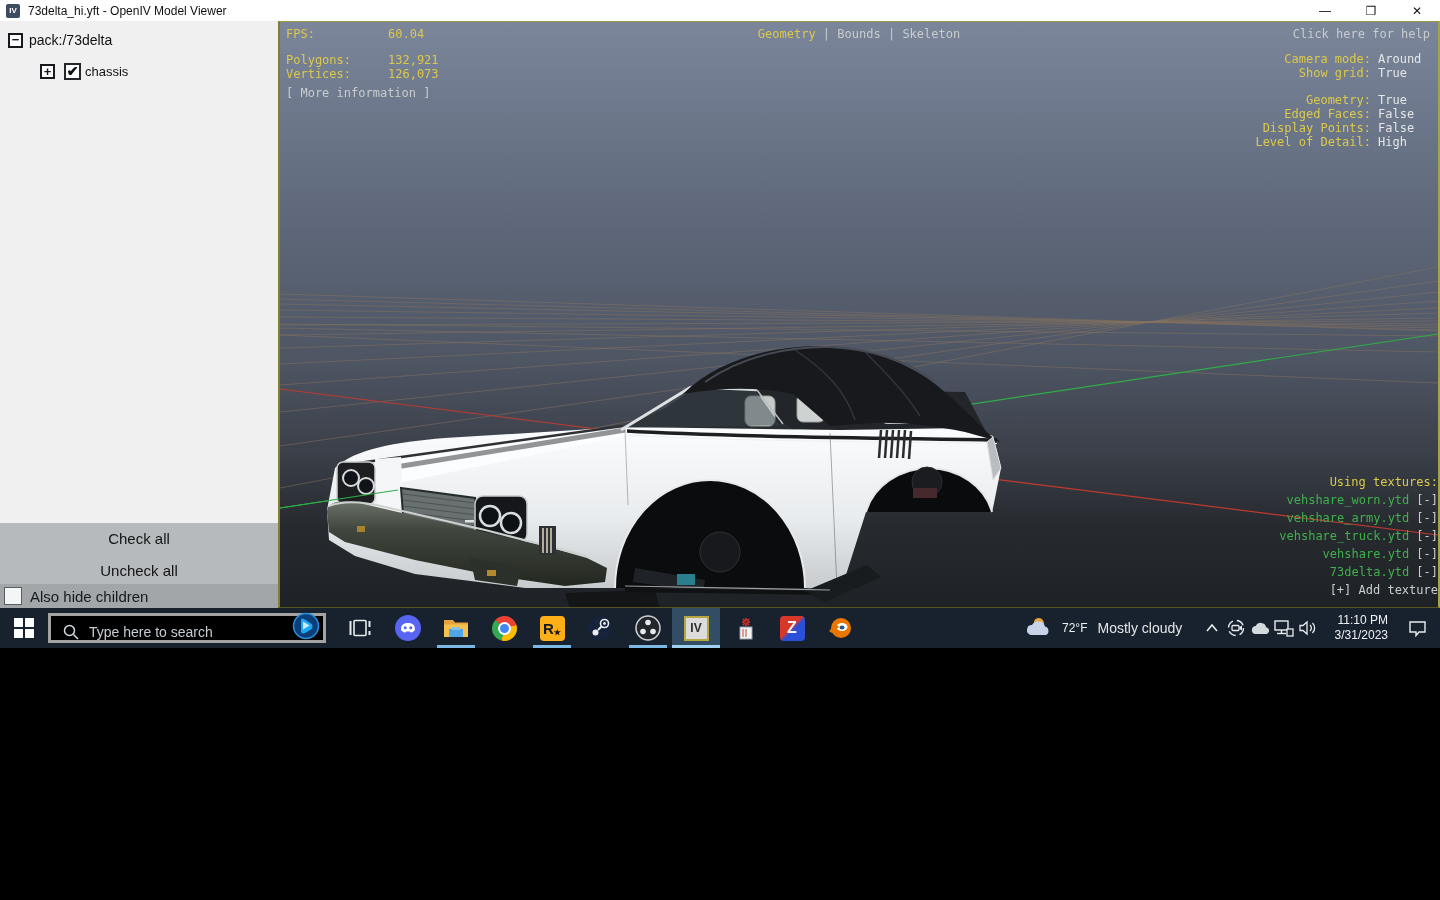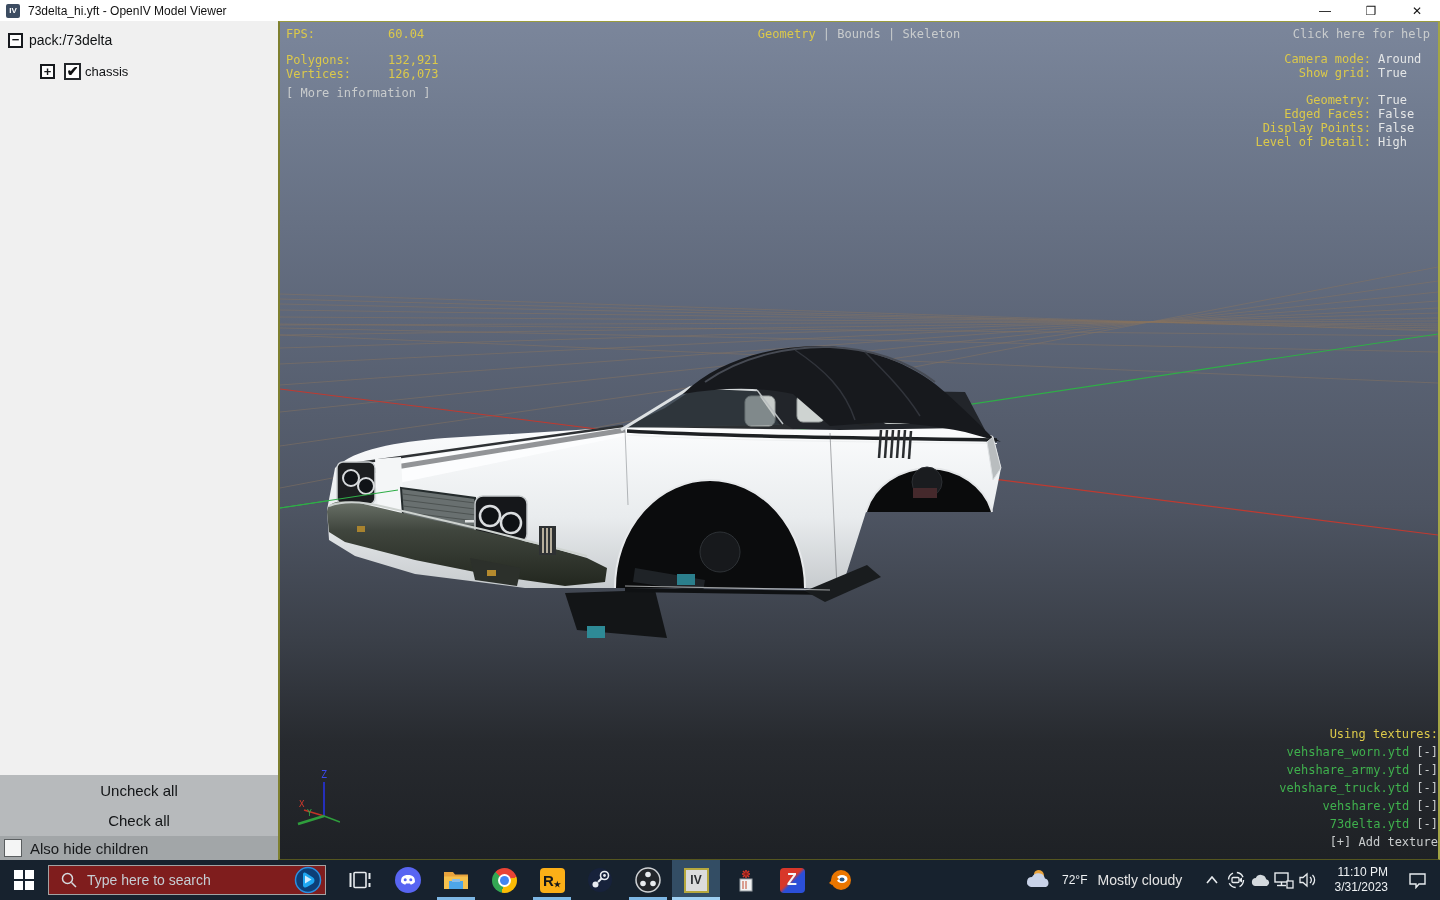--- a/index.html
+++ b/index.html
@@ -1,18 +1,18 @@
 <!DOCTYPE html>
 <html><head>
 <meta charset="utf-8">
 <style>
   * { margin:0; padding:0; box-sizing:border-box; }
   html,body { width:1440px; height:900px; overflow:hidden; background:#000;
               font-family:"Liberation Sans", sans-serif; }
-  .app { position:fixed; inset:0; width:1440px; height:900px;border-radius:14px; }
+  .app { position:fixed; inset:0; width:1440px; height:648px;border-radius:14px; }
 
   
   .titlebar { position:absolute; top:0; left:0; right:0; height:21px; background:#ffffff;
               display:flex; align-items:center; }
   .titlebar .appicon { width:14px; height:14px; margin:0 8px 0 6px; background:#3c4c61;
               color:#fff; font-size:8px; font-weight:bold; display:flex; align-items:center;
               justify-content:center; border-radius:2px; }
   .titlebar .title { font-size:12px; color:#111; }
   .win-btns { margin-left:auto; display:flex; height:100%; }
   .win-btn { width:46px; height:100%; display:flex; align-items:center; justify-content:center;
@@ -73,22 +73,22 @@
 
   .gizmo { position:absolute; left:14px; top:744px; }
 
   
   .taskbar { position:absolute; left:0; right:0; bottom:0; height:40px; background:#17222e; }
   .tb-cell { position:absolute; top:0; width:48px; height:40px; display:flex; align-items:center;
              justify-content:center; }
   .tb-underline { position:absolute; bottom:0; left:5px; right:5px; height:3px; background:#7db7e4; }
   .tb-active { background:rgba(98,148,189,0.38); }
   .tb-active .tb-underline { background:#9fd0f2; left:0; right:0; }
-  .searchbox { position:absolute; left:48px; top:5px; width:278px; height:30px; background:#7f1d1d;
-               border:1px solid #a3a3a3; display:flex; align-items:center; }
+  .searchbox { position:absolute; left:48px; top:5px; width:278px; height:30px; background:#000000;
+               border:3px solid #a3a3a3; display:flex; align-items:flex-end; }
   .searchbox input { background:transparent; border:none; outline:none; color:#ccd3d8;
                font-size:14px; font-family:"Liberation Sans",sans-serif; flex:1; }
   .searchbox input::placeholder { color:#c6cdd3; opacity:1; }
   .weather { position:absolute; left:1024px; top:0; height:40px; display:flex; align-items:center; }
   .weather .t { color:#eef1f3; font-size:12px; margin-left:8px; }
   .weather .c { color:#e5e5e5; font-size:14px; margin-left:10px; }
   .tray { position:absolute; left:1200px; top:0; height:40px; display:flex; align-items:center; }
   .tray-ic { width:24px; height:40px; display:flex; align-items:center; justify-content:center; }
   .clock { position:absolute; left:1322px; width:66px; top:0; height:40px; display:flex;
            flex-direction:column; align-items:flex-end; justify-content:center;
@@ -118,22 +118,22 @@
       <div class="toggle-box">−</div>
       <div class="tree-label">pack:/73delta</div>
     </div>
     <div class="tree-row" style="left:40px; top:42px;">
       <div class="toggle-box">+</div>
       <div class="cbx checked" style="margin-left:9px;"></div>
       <div class="tree-label" style="margin-left:4px; font-size:13px;">chassis</div>
     </div>
     <div class="side-bottom">
       <div class="side-btns">
+        <div class="side-btn">Check all</div>
         <div class="side-btn" style="margin-top:2px;">Uncheck all</div>
-        <div class="side-btn">Check all</div>
       </div>
       <div class="hide-row">
         <div class="cbx"></div>
         <div class="lbl">Also hide children</div>
       </div>
     </div>
   </div>
 
   <div class="viewport">
    <div class="vp-inner">

